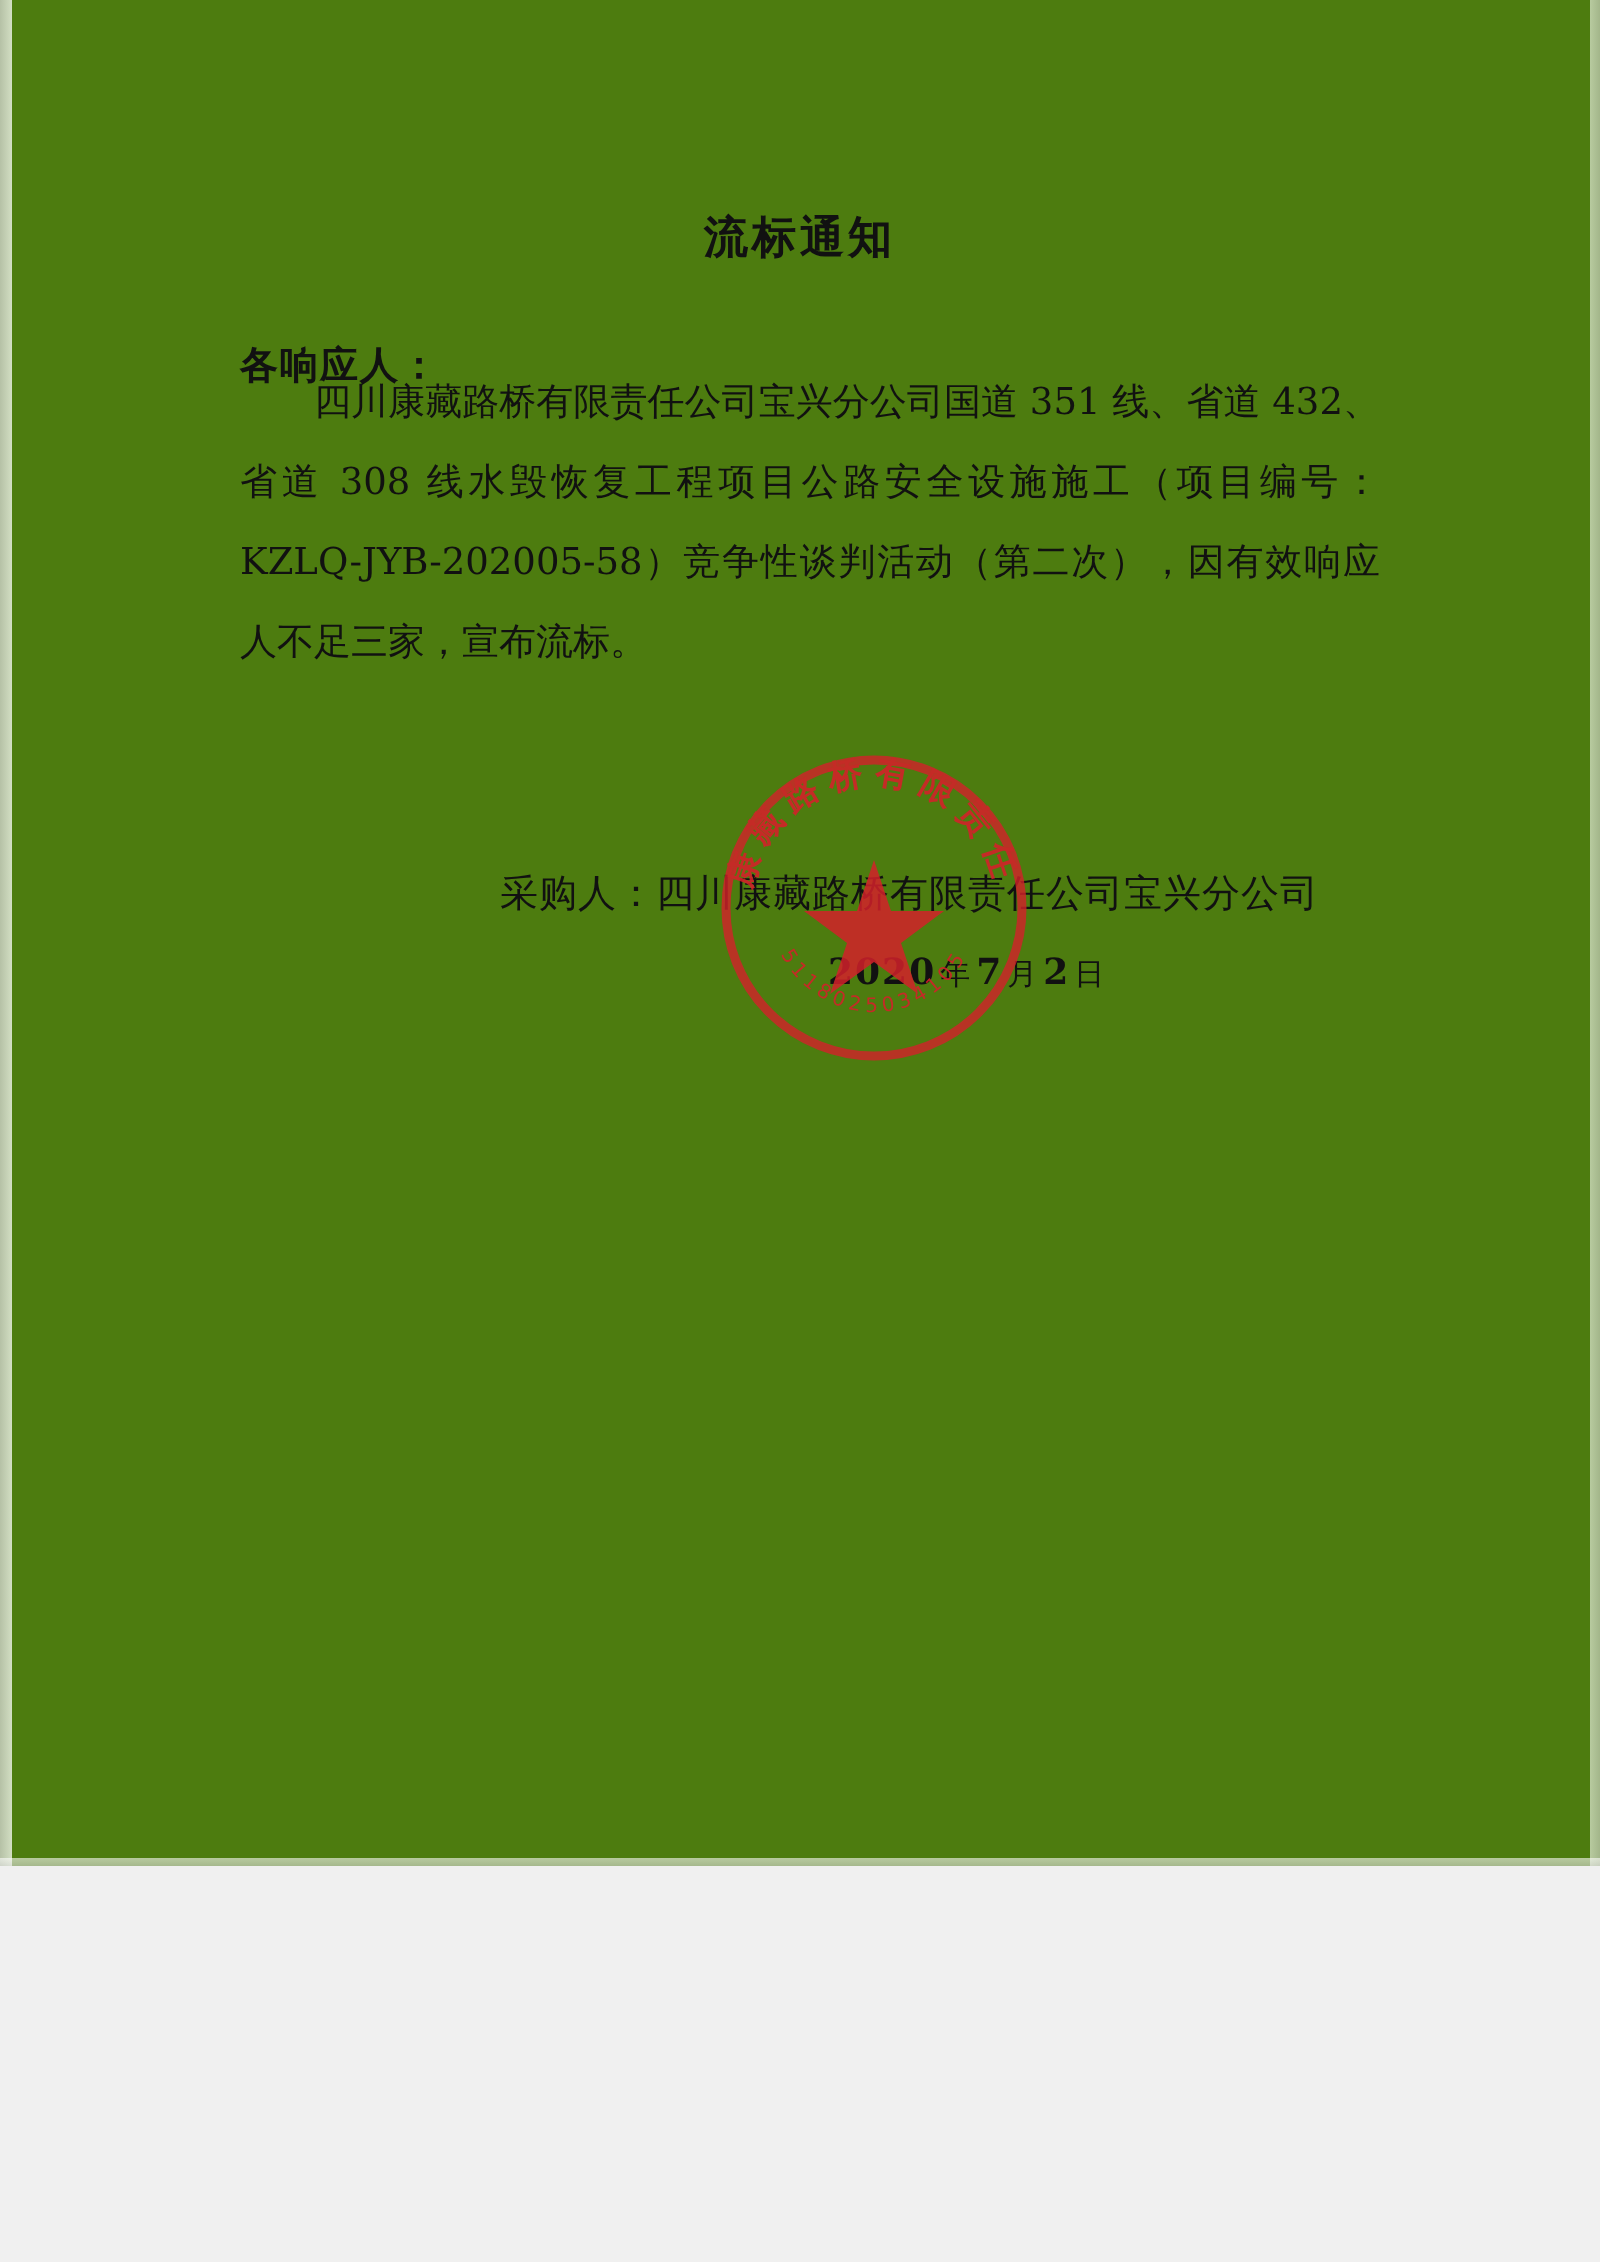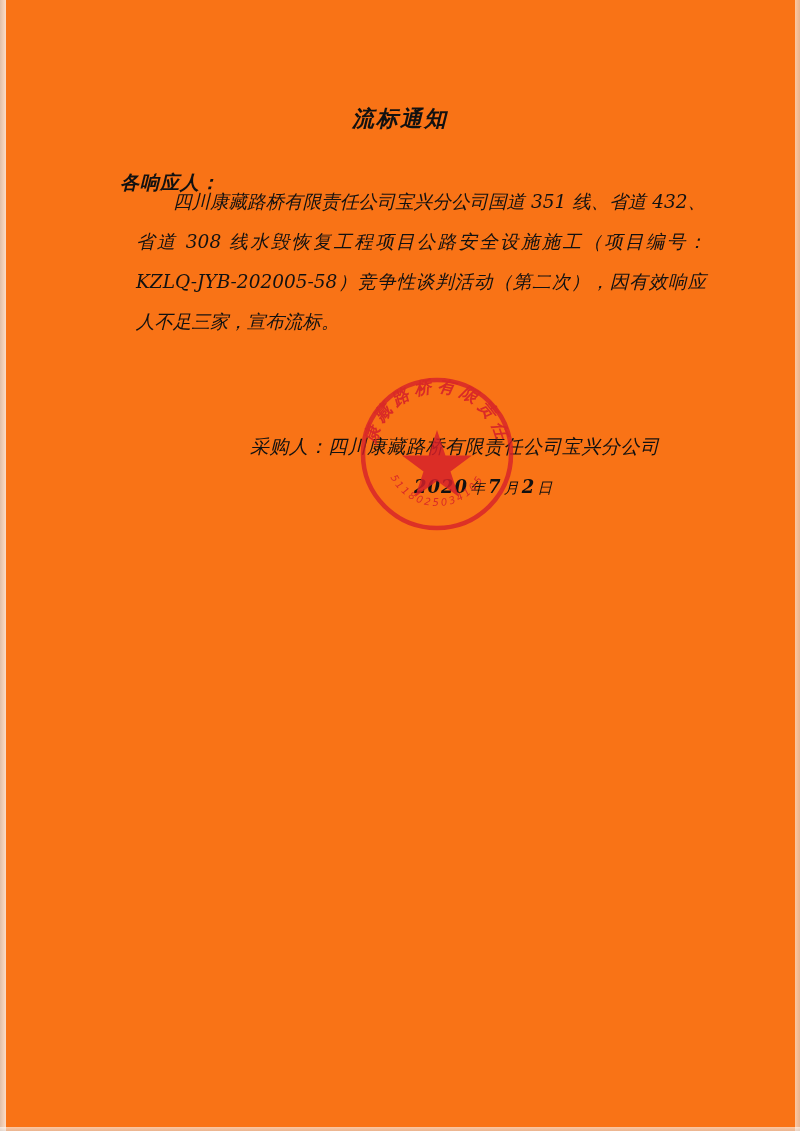--- a/index.html
+++ b/index.html
@@ -3,28 +3,27 @@
 <meta charset="utf-8">
 <style>
   html, body {
     margin: 0;
     padding: 0;
     background: #f0f0f0;
   }
   .page {
     position: relative;
     width: 800px;
-    height: 1131px;
-    background: #f97316;
+    height: 933px;
+    background: #4d7c0f;
     margin: 0 auto;
     overflow: hidden;
     font-family: "DejaVu Serif", "Liberation Serif", serif;
     color: #111111;
     box-sizing: border-box;
-    font-style: italic;
   }
   
   .scan-edge-left {
     position: absolute;
     top: 0; left: 0;
     width: 6px; height: 100%;
     background: linear-gradient(to right, #d8d8d8, #ffffff);
     opacity: 0.75;
   }
   .scan-edge-right {
@@ -66,21 +65,20 @@
 
   .body-block {
     position: absolute;
     top: 182px;
     left: 120px;
     width: 570px;
     font-size: 18.5px;
     line-height: 40px;
     text-align: justify;
     text-justify: inter-ideograph;
-    margin-left: 16px;
   }
   .body-block p {
     margin: 0;
     text-indent: 2em;
   }
 
   .signer-line {
     position: absolute;
     top: 434px;
     left: 250px;

